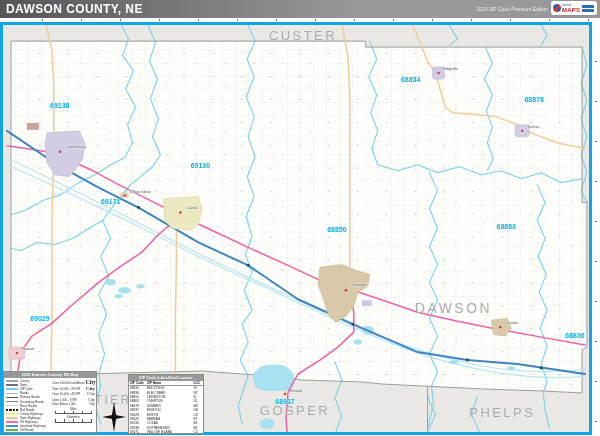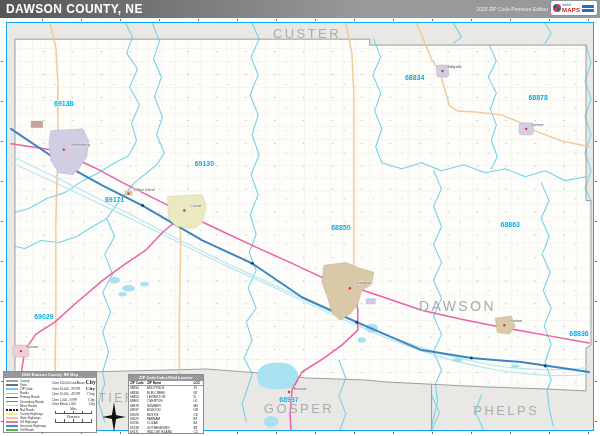--- a/index.html
+++ b/index.html
@@ -17,21 +17,21 @@
         display:flex;align-items:center;padding:0 2px;box-sizing:border-box;box-shadow:0 0 1px #555;}
   .logo-globe{width:8px;height:8px;border-radius:50%;flex:0 0 auto;
         background:conic-gradient(#d23a32 0 25%,#2f5fa8 25% 50%,#d23a32 50% 75%,#2f5fa8 75%);margin-right:1px;}
   .logo-text{display:flex;flex-direction:column;line-height:1;}
   .logo-prefix{font-size:3px;color:#1b5faa;}
   .logo-main{font-size:6px;font-weight:bold;color:#cf2027;letter-spacing:.2px;}
   .logo-tag{margin-left:2px;display:flex;flex-direction:column;gap:1px;}
   .logo-tag i{width:12px;height:3px;background:#2b6cb8;border-radius:.5px;}
 
   
-  .map-frame{position:absolute;left:6px;top:22px;width:586px;height:407px;border:1px solid #0ea5e9;background:#e9e8e5;}
+  .map-frame{position:absolute;left:0;top:22px;width:586px;height:407px;border:3px solid #0ea5e9;background:#e9e8e5;}
   .tick-h{position:absolute;left:4px;width:588px;height:2px;
           background:repeating-linear-gradient(90deg,transparent 0 38px,#6a6a6a 38px 39px);}
   .tick-top{top:19px;} .tick-bottom{top:432px;}
   .tick-v{position:absolute;top:22px;width:2px;height:409px;
           background:repeating-linear-gradient(180deg,transparent 0 39px,#6a6a6a 39px 40px);}
   .tick-left{left:1px;} .tick-right{left:595px;}
 
   
   .zip-line{fill:none;stroke:#74d2ea;stroke-width:1.1;stroke-linejoin:round;stroke-linecap:round;}
   .river{fill:none;stroke:#b5e6f2;stroke-width:1.2;stroke-linecap:round;}

